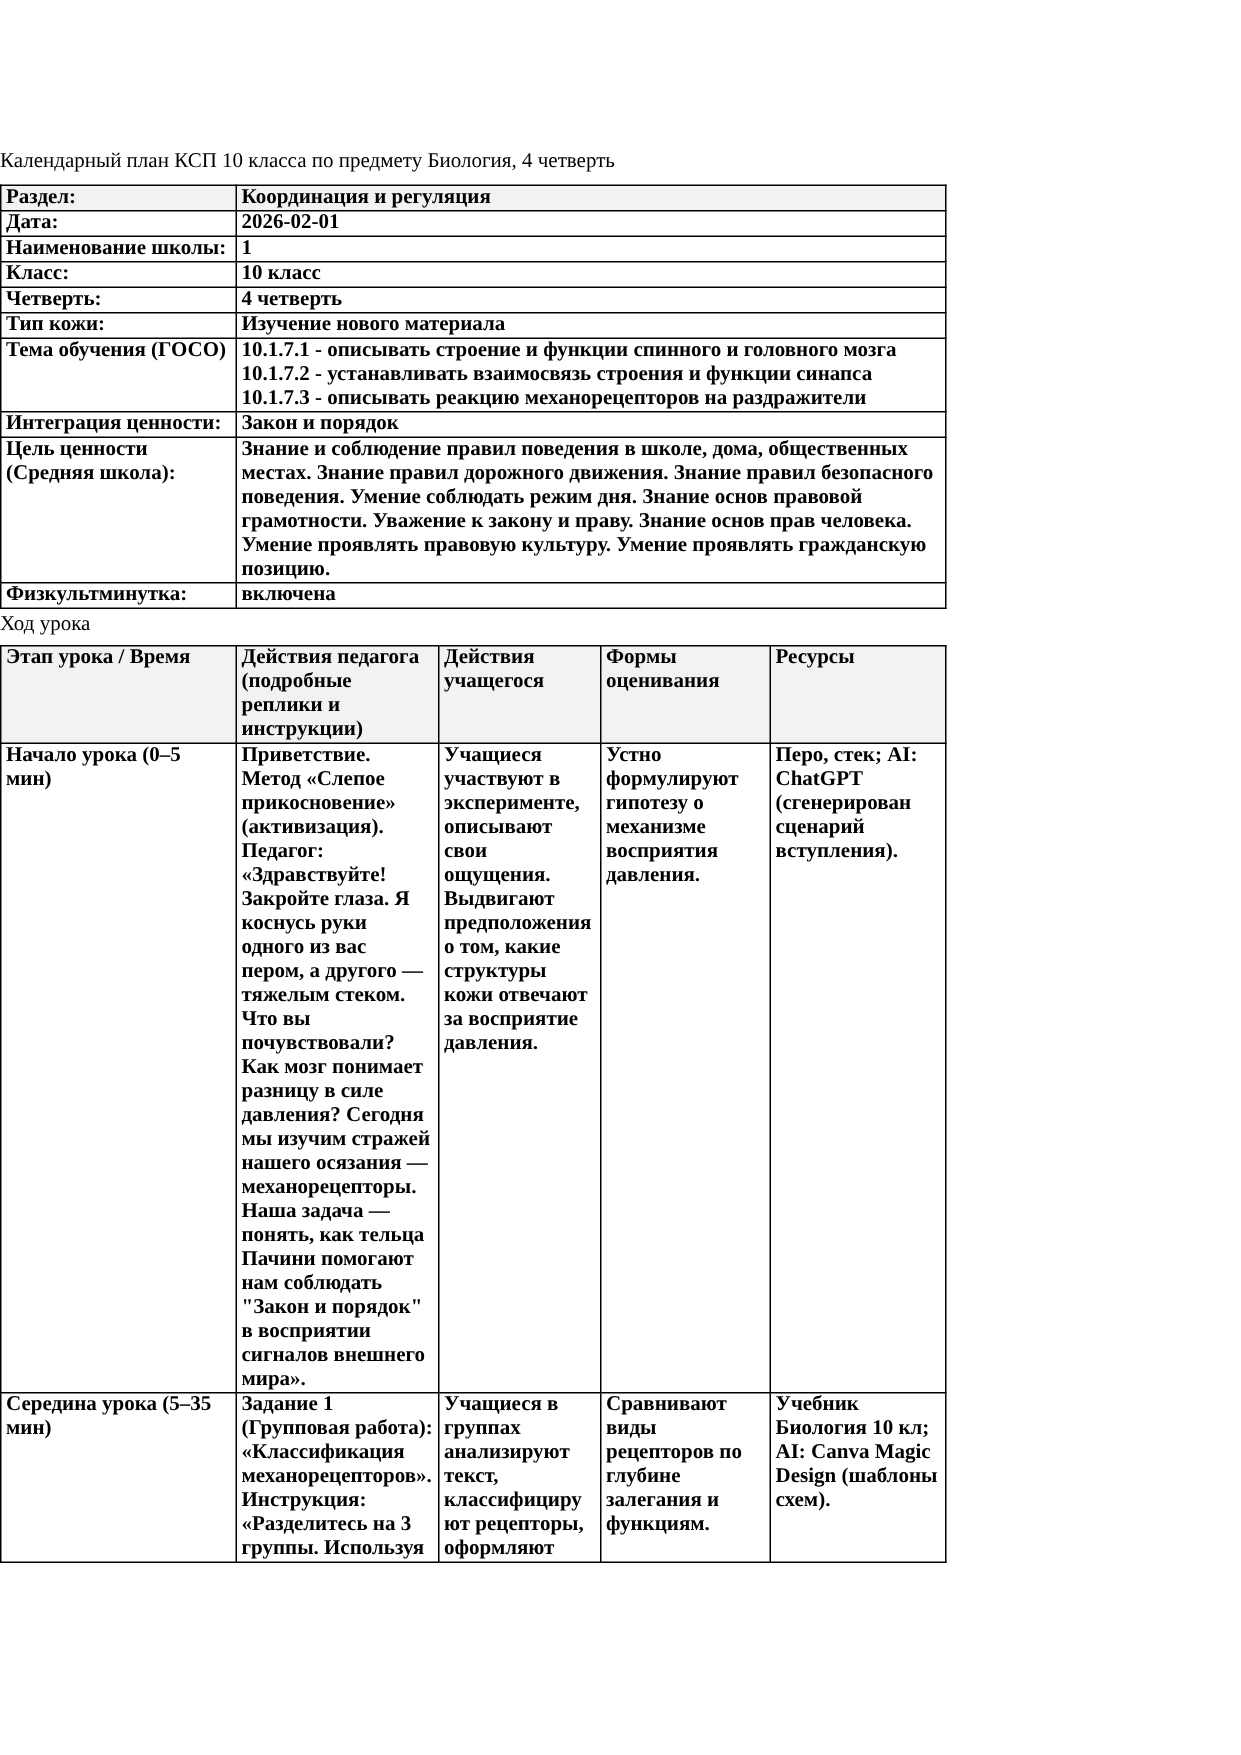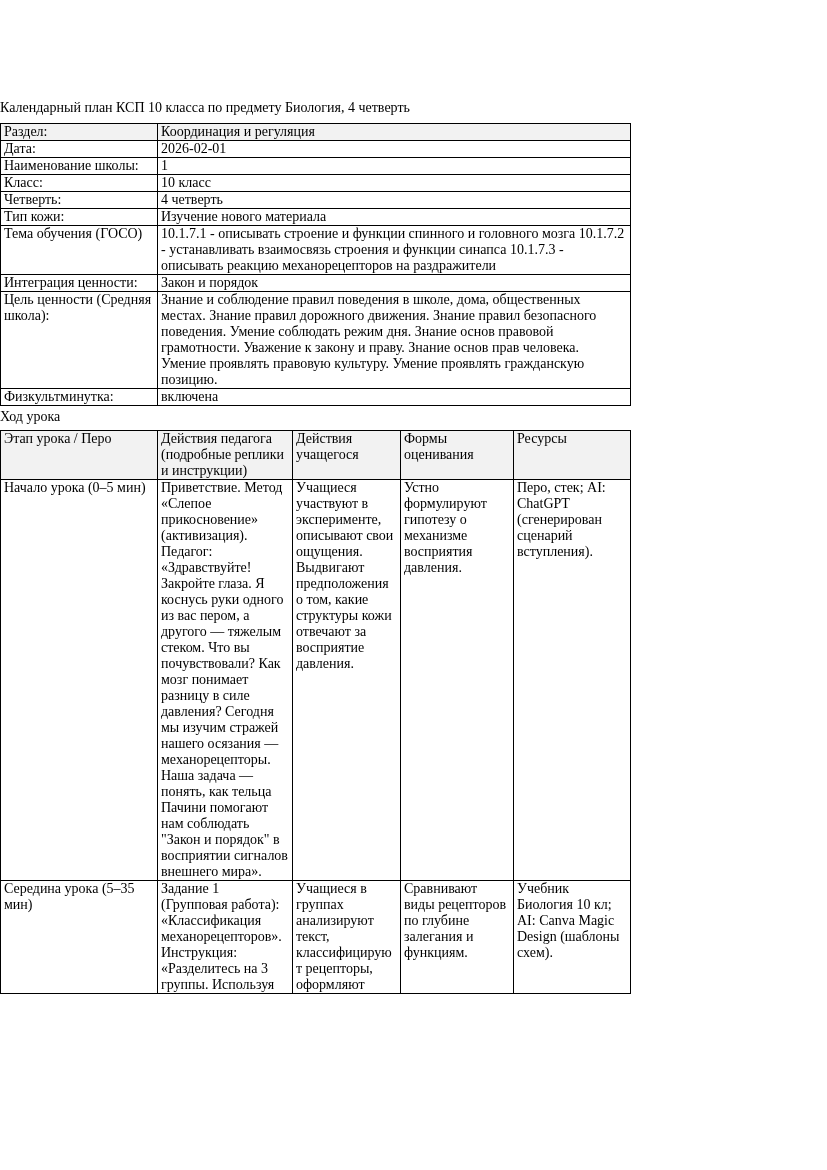--- a/index.html
+++ b/index.html
@@ -11,21 +11,21 @@
     overflow: hidden;
   }
   .page { padding-top: 100px; width: 727px; }
   .doc-title { margin-bottom: 7px; }
   table { border-collapse: collapse; table-layout: fixed; width: 630px; }
   td, th {
     border: 1px solid #000000;
     padding: 0 3px;
     vertical-align: top;
     text-align: left;
-    font-weight: normal;
+    font-weight: bold;
     word-wrap: break-word;
   }
   tr.shaded td, thead th { background: #f2f2f2; }
   .section-heading { margin: 3px 0 5px 0; }
   .lesson-table { margin-top: 0; }
 </style>
 </head>
 <body>
 
 <div class="page">
@@ -86,21 +86,21 @@
   <table class="lesson-table">
     <colgroup>
       <col style="width:157px">
         <col style="width:135px">
         <col style="width:108px">
       <col style="width:113px">
         <col style="width:117px">
     </colgroup>
     <thead>
       <tr>
-        <th>Этап урока / Перо</th>
+        <th>Этап урока / Время</th>
         <th>Действия педагога (подробные реплики и инструкции)</th>
         <th>Действия учащегося</th>
         <th>Формы оценивания</th>
         <th>Ресурсы</th>
       </tr>
     </thead>
     <tbody>
       <tr>
         <td>Начало урока (0–5 мин)</td>
         <td>Приветствие. Метод «Слепое прикосновение» (активизация). Педагог: «Здравствуйте! Закройте глаза. Я коснусь руки одного из вас пером, а другого — тяжелым стеком. Что вы почувствовали? Как мозг понимает разницу в силе давления? Сегодня мы изучим стражей нашего осязания — механорецепторы. Наша задача — понять, как тельца Пачини помогают нам соблюдать "Закон и порядок" в восприятии сигналов внешнего мира».</td>

